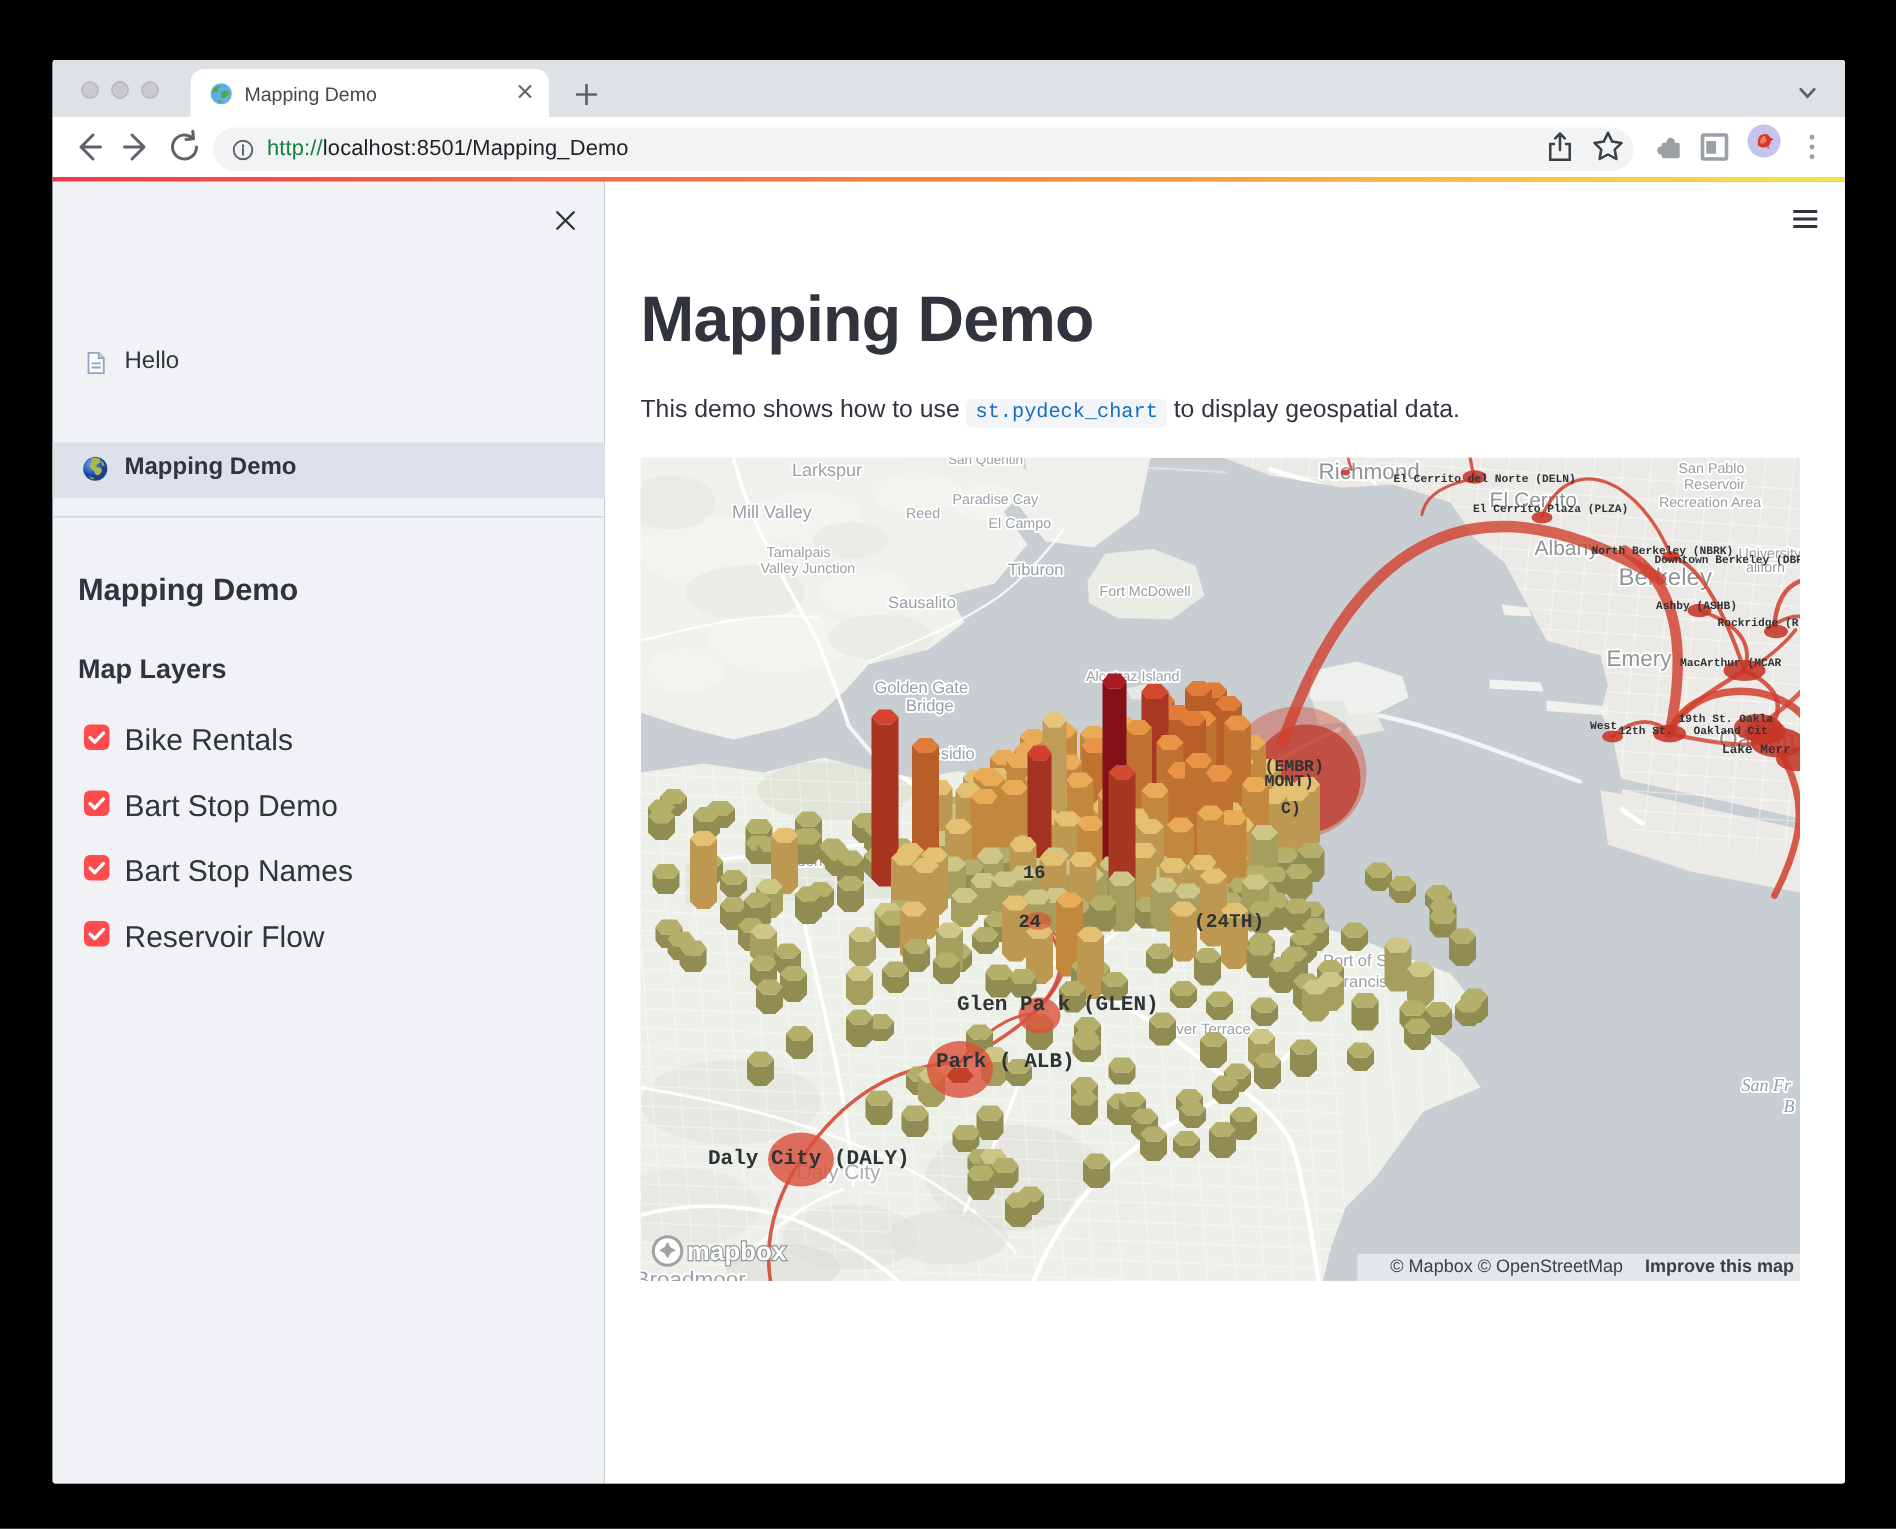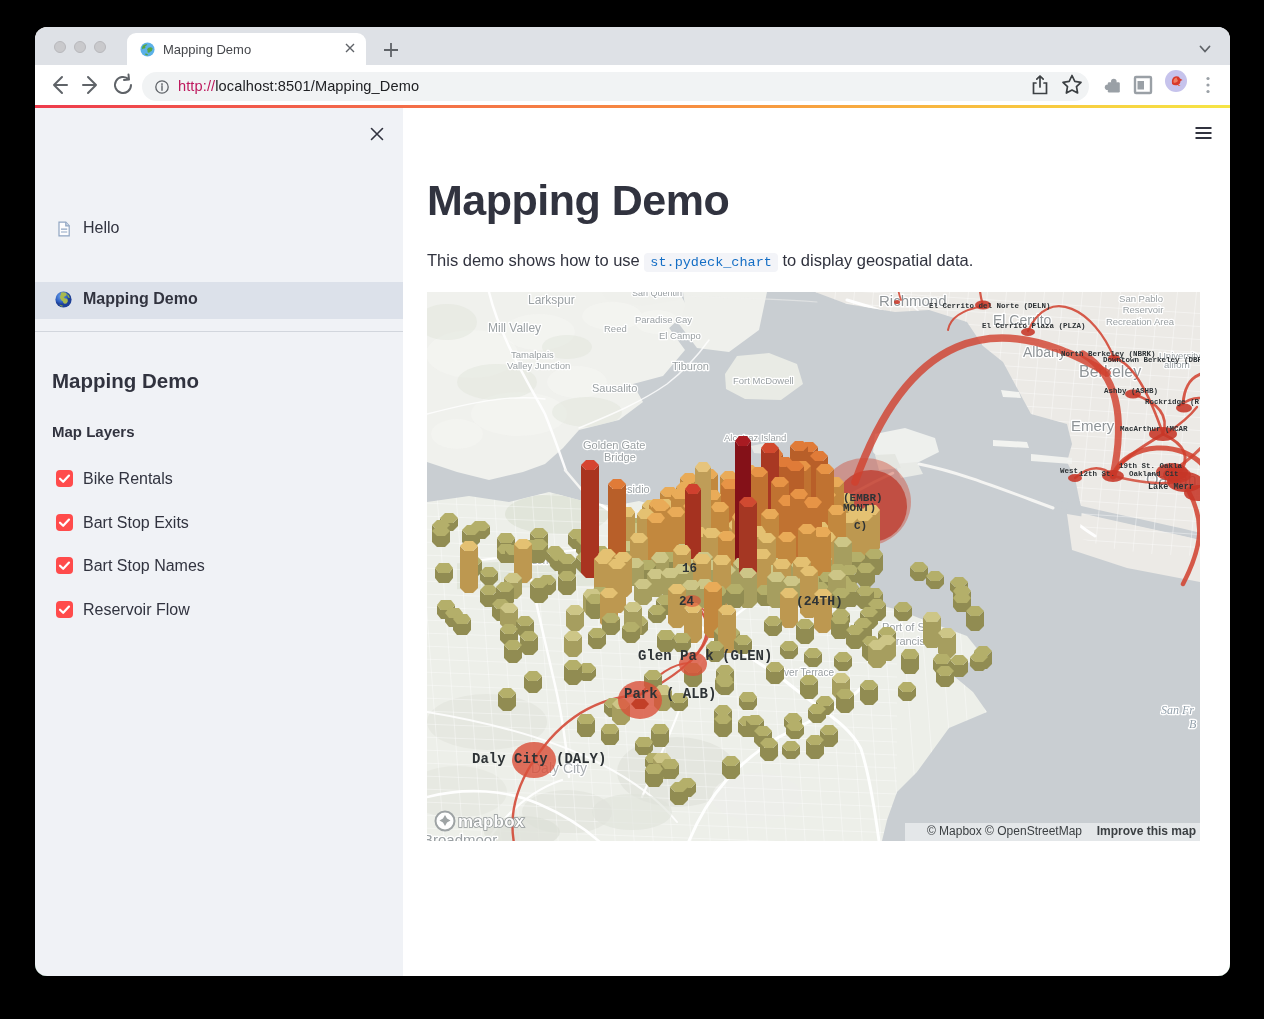--- a/index.html
+++ b/index.html
@@ -1,15 +1,15 @@
 <!DOCTYPE html>
 <html><head><meta charset="utf-8"><style>
 *{margin:0;padding:0;box-sizing:border-box}
 html,body{width:1264px;height:1019px;background:#000;font-family:"Liberation Sans",sans-serif;overflow:hidden}
-#win{position:absolute;left:35px;top:27px;width:1195px;height:949px;background:#fff;border-radius:12px;overflow:hidden;box-shadow:0 10px 40px rgba(0,0,0,.5)}
+#win{position:absolute;left:35px;top:40px;width:1195px;height:949px;background:#fff;border-radius:2px;overflow:hidden;box-shadow:0 10px 40px rgba(0,0,0,.5)}
 #tabstrip{position:absolute;left:0;top:0;width:100%;height:38px;background:#dee1e6}
 .light{position:absolute;top:14px;width:12px;height:12px;border-radius:50%;background:#c9c9cc;border:1px solid #b8b8bc}
 #tab{position:absolute;left:92px;top:6px;width:239px;height:32px;background:#fff;border-radius:9px 9px 0 0}
 #tabtitle{position:absolute;left:36px;top:9px;font-size:13px;color:#45474b;white-space:nowrap}
 #tabx{position:absolute;right:8px;top:7px;width:16px;height:16px;color:#5f6368}
 #newtab{position:absolute;left:342px;top:9px;width:28px;height:28px;color:#5f6368}
 #chev{position:absolute;right:18px;top:15px;color:#5f6368}
 #toolbar{position:absolute;left:0;top:38px;width:100%;height:40px;background:#fff}
 #omni{position:absolute;left:107px;top:7px;width:947px;height:29px;background:#f1f3f4;border-radius:14.5px}
 #url{position:absolute;left:36px;top:0;font-size:14.6px;line-height:29px;color:#202124;letter-spacing:0.1px}
@@ -17,23 +17,23 @@
 #decor{position:absolute;left:0;top:78px;width:100%;height:2.5px;background:linear-gradient(90deg,#ee3b4c,#f3654a 25%,#f78e40 55%,#f8ca3f 85%,#f6e545)}
 #app{position:absolute;left:0;top:80.5px;width:100%;height:990px;background:#14532d}
 #sidebar{position:absolute;left:0;top:0;width:368px;height:100%;background:#f0f2f6}
 #sbx{position:absolute;left:335px;top:19px;width:14px;height:14px;color:#31333f}
 .nav{position:absolute;left:0;width:368px;height:36px;font-size:16px;color:#31333f}
 .nav .ic{position:absolute;left:21px;top:10px;width:16px;height:16px}
 .nav .lb{position:absolute;left:48px;top:8px}
 #navsel{position:absolute;left:0;top:174px;width:368px;height:37px;background:#dce1ea}
 #sbdiv{position:absolute;left:0px;top:223.5px;width:368px;height:1px;background:#d2d6dd}
 #sbtitle{position:absolute;left:17px;top:261px;font-size:20.5px;font-weight:bold;color:#31333f}
-#sblayers{position:absolute;left:17px;top:315px;font-size:15px;font-weight:bold;color:#31333f}
+#sblayers{position:absolute;left:17px;top:315px;font-size:18px;font-weight:bold;color:#31333f}
 .cb{position:absolute;left:21px;width:17px;height:17px;background:#ff4b4b;border-radius:4px}
-.cbl{position:absolute;left:48px;font-size:16px;color:#31333f}
+.cbl{position:absolute;left:48px;font-size:20px;color:#31333f}
 #main{position:absolute;left:368px;top:0;width:827px;height:100%;background:#fff}
 #burger{position:absolute;left:792px;top:19px;width:17px;height:12px}
 #h1{position:absolute;left:24px;top:68px;font-size:43px;font-weight:bold;color:#31333f;letter-spacing:-0.5px}
 #para{position:absolute;left:24px;top:143px;font-size:16.5px;color:#31333f}
 #code{font-family:"Liberation Mono",monospace;font-size:13.5px;color:#146ec5;background:#f3f4f8;border-radius:4px;padding:2px 6px;}
 #map{position:absolute;left:24px;top:184.5px;width:773px;height:549px;overflow:hidden}
 svg{display:block}
 </style></head><body>
 <div id="win">
  <div id="tabstrip">
@@ -65,21 +65,21 @@
         <path d="M12 8 L20 16 L12 24 M20 16 H7" stroke="#5f6368" stroke-width="2" fill="none" stroke-linecap="round" stroke-linejoin="round"></path>
       </svg>
   <svg class="tbicon" style="left:72px" viewBox="0 0 32 32">
         <path d="M24 16 A8 8 0 1 1 21.6 10.3 M21.5 5.5 L22 10.5 L17 11" stroke="#5f6368" stroke-width="2" fill="none" stroke-linecap="round" stroke-linejoin="round"></path>
       </svg>
   <div id="omni">
     <svg style="position:absolute;left:13px;top:7.5px" width="14" height="14" viewBox="0 0 14 14">
           <circle cx="7" cy="7" r="6.2" stroke="#5f6368" stroke-width="1.3" fill="none"></circle>
           <path d="M7 6.2 V10.2 M7 3.8 V5" stroke="#5f6368" stroke-width="1.4" stroke-linecap="round"></path>
         </svg>
-    <span id="url"><span style="color:#be185d">http://</span>localhost:8501/Mapping_Demo</span>
+    <span id="url"><span style="color:#15803d">http://</span>localhost:8501/Mapping_Demo</span>
   </div>
   <svg class="tbicon" style="left:989px" viewBox="0 0 32 32">
         <path d="M16 7 V18 M16 7 L12.8 10.2 M16 7 L19.2 10.2" stroke="#3c4043" stroke-width="1.7" fill="none" stroke-linecap="round" stroke-linejoin="round"></path>
         <path d="M12 14 H9.5 V24.5 H22.5 V14 H20" stroke="#3c4043" stroke-width="1.7" fill="none" stroke-linecap="round"></path>
       </svg>
   <svg class="tbicon" style="left:1021px" viewBox="0 0 32 32">
         <path d="M16 6.5 L18.8 12.4 L25 13.3 L20.5 17.7 L21.6 24 L16 21 L10.4 24 L11.5 17.7 L7 13.3 L13.2 12.4 Z" stroke="#3c4043" stroke-width="1.7" fill="none" stroke-linejoin="round"></path>
       </svg>
   <svg class="tbicon" style="left:1062px" viewBox="0 0 32 32">
         <rect x="10.8" y="13.2" width="12" height="10.3" rx="1.2" fill="#9aa0a6"></rect>
@@ -141,21 +141,21 @@
           <svg width="17" height="17" viewBox="0 0 17 17">
             <path d="M4 8.7 L7.2 11.8 L13 5.6" stroke="#fff" stroke-width="2.2" fill="none" stroke-linecap="round" stroke-linejoin="round"></path>
           </svg>
         </div>
         <span class="cbl" style="top:362.5px">Bike Rentals</span>
     <div class="cb" style="top:406px">
           <svg width="17" height="17" viewBox="0 0 17 17">
             <path d="M4 8.7 L7.2 11.8 L13 5.6" stroke="#fff" stroke-width="2.2" fill="none" stroke-linecap="round" stroke-linejoin="round"></path>
           </svg>
         </div>
-        <span class="cbl" style="top:406px">Bart Stop Exits</span>
+        <span class="cbl" style="top:406px">Bart Stop Demo</span>
     <div class="cb" style="top:449.5px">
           <svg width="17" height="17" viewBox="0 0 17 17">
             <path d="M4 8.7 L7.2 11.8 L13 5.6" stroke="#fff" stroke-width="2.2" fill="none" stroke-linecap="round" stroke-linejoin="round"></path>
           </svg>
         </div>
         <span class="cbl" style="top:449.5px">Bart Stop Names</span>
     <div class="cb" style="top:493px">
           <svg width="17" height="17" viewBox="0 0 17 17">
             <path d="M4 8.7 L7.2 11.8 L13 5.6" stroke="#fff" stroke-width="2.2" fill="none" stroke-linecap="round" stroke-linejoin="round"></path>
           </svg>

